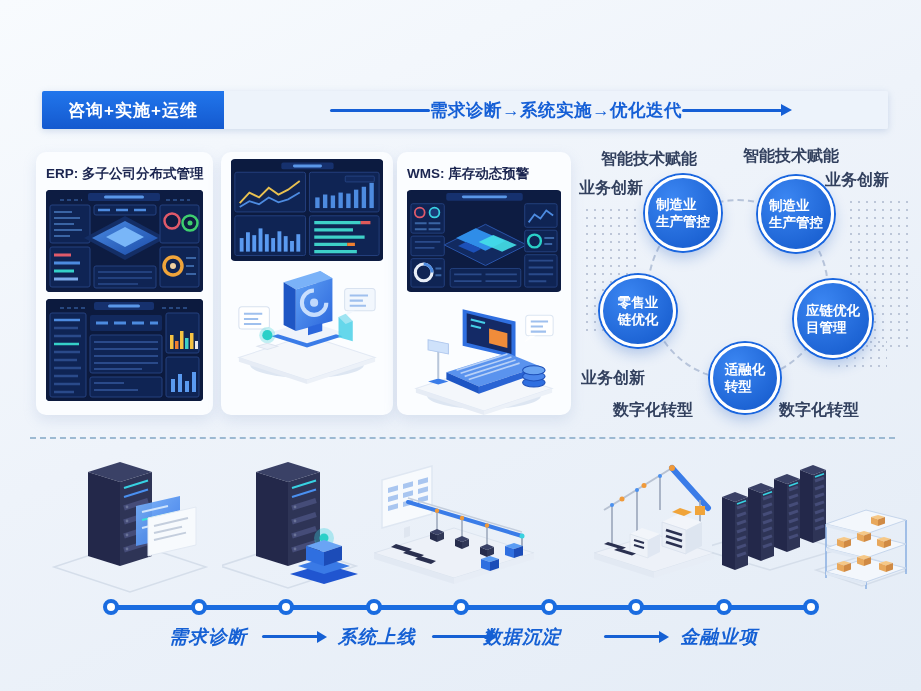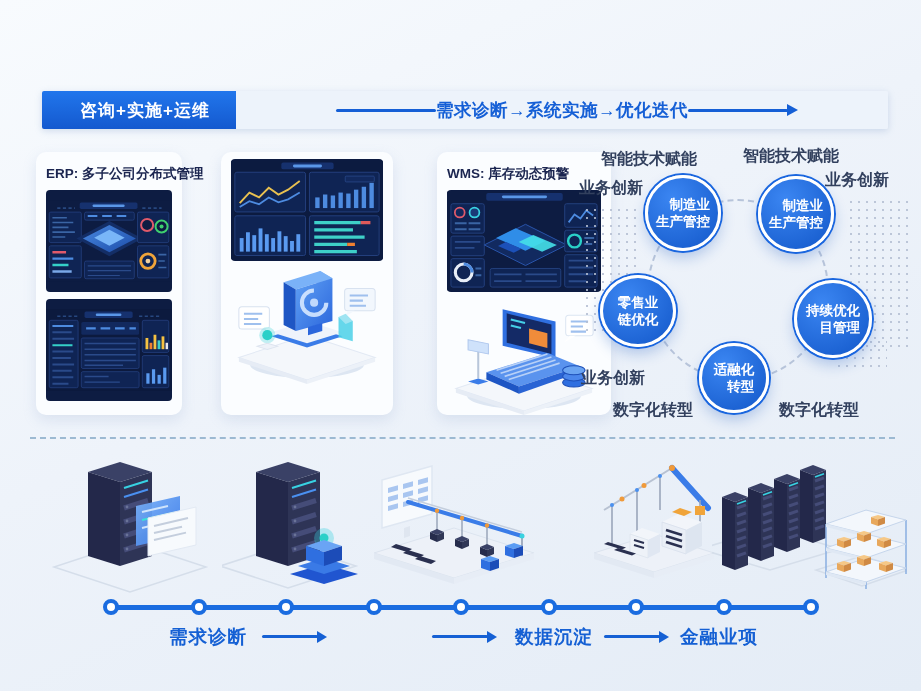--- a/index.html
+++ b/index.html
@@ -6,58 +6,58 @@
   .stage{position:relative;width:921px;height:691px;overflow:hidden;
          background:linear-gradient(155deg,#f8fbfe 0%,#eef3fa 45%,#e4ecf6 100%);
          font-family:"Liberation Sans","DejaVu Sans",sans-serif;}
   .title{position:absolute;top:33px;left:0;right:0;text-align:center;
          font-size:30px;font-weight:bold;color:#1b2550;letter-spacing:2px;}
   
   .hbar{position:absolute;left:42px;top:91px;width:846px;height:38px;display:flex;
         box-shadow:0 2px 7px rgba(110,145,195,.28);border-radius:2px;overflow:hidden;}
   .badge{background:linear-gradient(180deg,#2176ec,#1459cf);color:#fff;font-weight:bold;
          font-size:17px;display:flex;align-items:center;justify-content:center;letter-spacing:1px;}
-  .badge.left{width:182px;padding-left:12px;}
+  .badge.left{width:182px;}
   .badge.right{width:124px;}
   .hmid{flex:1;background:#edf3fb;display:flex;align-items:center;justify-content:center;
         gap:0;color:#155fd6;font-weight:bold;font-size:17.5px;letter-spacing:.5px;}
   .hline{height:3px;background:#155fd6;width:100px;border-radius:2px;position:relative;}
   .hline .tri{position:absolute;right:-10px;top:-5px;width:0;height:0;
         border-left:11px solid #155fd6;border-top:6.5px solid transparent;border-bottom:6.5px solid transparent;}
   
   .panel{position:absolute;top:152px;height:263px;background:#fbfdff;border-radius:10px;
          box-shadow:0 5px 14px rgba(130,155,200,.20);}
   .panel .ptitle{margin:13px 10px 5px;font-size:13.5px;font-weight:bold;color:#1b2550;white-space:nowrap;}
   .shot{margin:7px 10px 0;height:102px;border-radius:4px;overflow:hidden;background:#0d1c42;}
   .shot svg,.illu svg{display:block;width:100%;height:100%;}
   .illu{margin:3px 6px 0;height:120px;}
   
   .eco{position:absolute;left:575px;top:140px;width:345px;height:292px;}
   .dring{position:absolute;left:72px;top:59px;width:178px;height:178px;border:2px dashed #b7c4da;border-radius:50%;}
   .bubble{position:absolute;border-radius:50%;background:radial-gradient(circle at 35% 28%,#3b86f2,#1257c9);
           border:3px solid #fff;box-shadow:0 0 0 2px #1a66df,0 7px 14px rgba(25,85,190,.28);
           display:flex;align-items:center;justify-content:center;color:#fff;font-weight:bold;
           box-sizing:border-box;}
-  .bubble span{white-space:pre-line;text-align:right;line-height:1.28;font-size:13.5px;}
+  .bubble span{white-space:pre-line;text-align:left;line-height:1.28;font-size:13.5px;}
   .bubble.center{border:none;box-shadow:0 9px 20px rgba(25,85,190,.35);}
   .bubble.center span{font-size:16.5px;line-height:1.35;}
   .eco-label{position:absolute;font-size:16px;font-weight:600;color:#32405e;white-space:nowrap;}
   .dots{position:absolute;background-image:radial-gradient(#b4bed2 1.1px,transparent 1.3px);
         background-size:8px 8px;opacity:.85;}
   
   .sep{position:absolute;left:30px;right:26px;top:437px;border-top:2px dashed #8fb0cc;opacity:.85;}
   
   .billu{position:absolute;}
   .billu svg{display:block;width:100%;height:100%;}
   
   .tline{position:absolute;left:103px;top:598px;width:716px;height:18px;}
   .tline .bar{position:absolute;left:7px;right:7px;top:7px;height:5px;background:#1a6ce0;border-radius:3px;}
   .tline .nodes{position:absolute;left:0;right:0;top:1px;display:flex;justify-content:space-between;}
   .tline .node{width:16px;height:16px;border-radius:50%;background:#fff;border:4.5px solid #1a6ce0;box-sizing:border-box;}
-  .steps{position:absolute;left:0;top:624px;width:754px;height:40px;}
+  .steps{position:absolute;left:0;top:624px;width:754px;height:40px;font-style:italic;}
   .step{position:absolute;width:110px;text-align:center;font-size:18.5px;font-weight:bold;color:#1560d4;letter-spacing:1px;}
   .sarrow{position:absolute;top:11px;width:56px;height:3px;background:#1560d4;border-radius:2px;}
   .sarrow::after{content:"";position:absolute;right:-9px;top:-4.5px;width:0;height:0;
         border-left:10px solid #1560d4;border-top:6px solid transparent;border-bottom:6px solid transparent;}
 </style>
 </head>
 <body>
 
 <div class="stage">
 
@@ -66,21 +66,21 @@
     <div class="badge left">咨询+实施+运维</div>
     <div class="hmid">
       <span class="hline"></span>
       <span>需求诊断→系统实施→优化迭代</span>
       <span class="hline">
           <i class="tri"></i>
         </span>
     </div>
   </div>
 
-  <div class="panel" style="left:36px;width:146px;">
+  <div class="panel" style="left:36px;width:177px;">
     <div class="ptitle">ERP: 多子公司分布式管理</div>
     <div class="shot">
       <svg viewBox="0 0 157 102">
         <defs>
             <linearGradient id="e1g" x1="0" y1="0" x2="1" y2="1">
           <stop offset="0" stop-color="#4f93ee"></stop>
               <stop offset="1" stop-color="#1c4fb0"></stop>
             </linearGradient>
           </defs>
         <rect width="157" height="102" fill="#0d1c42"></rect>
@@ -231,21 +231,21 @@
         <polygon points="116,46 110,53 122,46" fill="#f2f7fd"></polygon>
         <circle cx="36" cy="70" r="8" fill="#3ad2d8" opacity=".3"></circle>
         <circle cx="36" cy="70" r="5" fill="#2ad0c8"></circle>
         <polygon points="36,78 46,81 36,84 26,81" fill="#eef2f9" stroke="#dde4ef"></polygon>
         <polygon points="106,52 120,56 120,76 106,72" fill="#4ad0e8" opacity=".85"></polygon>
         <polygon points="106,52 113,49 120,56 113,59" fill="#9fe4f2"></polygon>
       </svg>
     </div>
   </div>
 
-  <div class="panel" style="left:397px;width:174px;margin-left:40px;">
+  <div class="panel" style="left:397px;width:174px;">
     <div class="ptitle">WMS: 库存动态预警</div>
     <div class="shot">
       <svg viewBox="0 0 157 102">
         <rect width="157" height="102" fill="#0d1c42"></rect>
         <rect x="40" y="2" width="78" height="8" rx="2" fill="#16316e"></rect>
         <rect x="56" y="4.5" width="46" height="3" rx="1.5" fill="#5a97e8"></rect>
         <rect x="4" y="13" width="34" height="30" rx="2" fill="#0f2454" stroke="#24407e"></rect>
         <circle cx="13" cy="22" r="5" fill="#12295e" stroke="#e05a6a" stroke-width="1.8"></circle>
         <circle cx="28" cy="22" r="5" fill="#1a3a78" stroke="#3ad2e2" stroke-width="1.8"></circle>
         <path d="M8 33h12M22 33h12M8 39h12M22 39h12" stroke="#3a64a4" stroke-width="2"></path>
@@ -318,24 +318,24 @@
     </div>
     <div class="bubble" style="left:183px;top:36px;width:76px;height:76px;">
       <span>制造业
 生产管控</span>
     </div>
     <div class="bubble" style="left:25px;top:135px;width:76px;height:72px;">
       <span>零售业
 链优化</span>
     </div>
     <div class="bubble" style="left:219px;top:140px;width:78px;height:78px;">
-      <span>持续优化
+      <span>应链优化
 目管理</span>
     </div>
-    <div class="bubble" style="left:124px;top:203px;width:70px;height:70px;">
+    <div class="bubble" style="left:135px;top:203px;width:70px;height:70px;">
       <span>适融化
 转型</span>
     </div>
   </div>
 
   <div class="sep"></div>
 
   <div class="billu" style="left:48px;top:448px;width:165px;height:150px;">
     <svg viewBox="0 0 165 150">
       <defs>
@@ -605,19 +605,20 @@
       <span class="node"></span>
       <span class="node"></span>
       <span class="node"></span>
       <span class="node"></span>
     </div>
   </div>
 
   <div class="steps">
     <div class="step" style="left:153px;">需求诊断</div>
     <div class="sarrow" style="left:262px;"></div>
+    <div class="step" style="left:322px;">系统上线</div>
     <div class="sarrow" style="left:432px;"></div>
-    <div class="step" style="left:483px;text-align:right;">数据沉淀</div>
+    <div class="step" style="left:467px;">数据沉淀</div>
     <div class="sarrow" style="left:604px;"></div>
     <div class="step" style="left:664px;">金融业项</div>
   </div>
 
 </div>
 
 </body></html>

